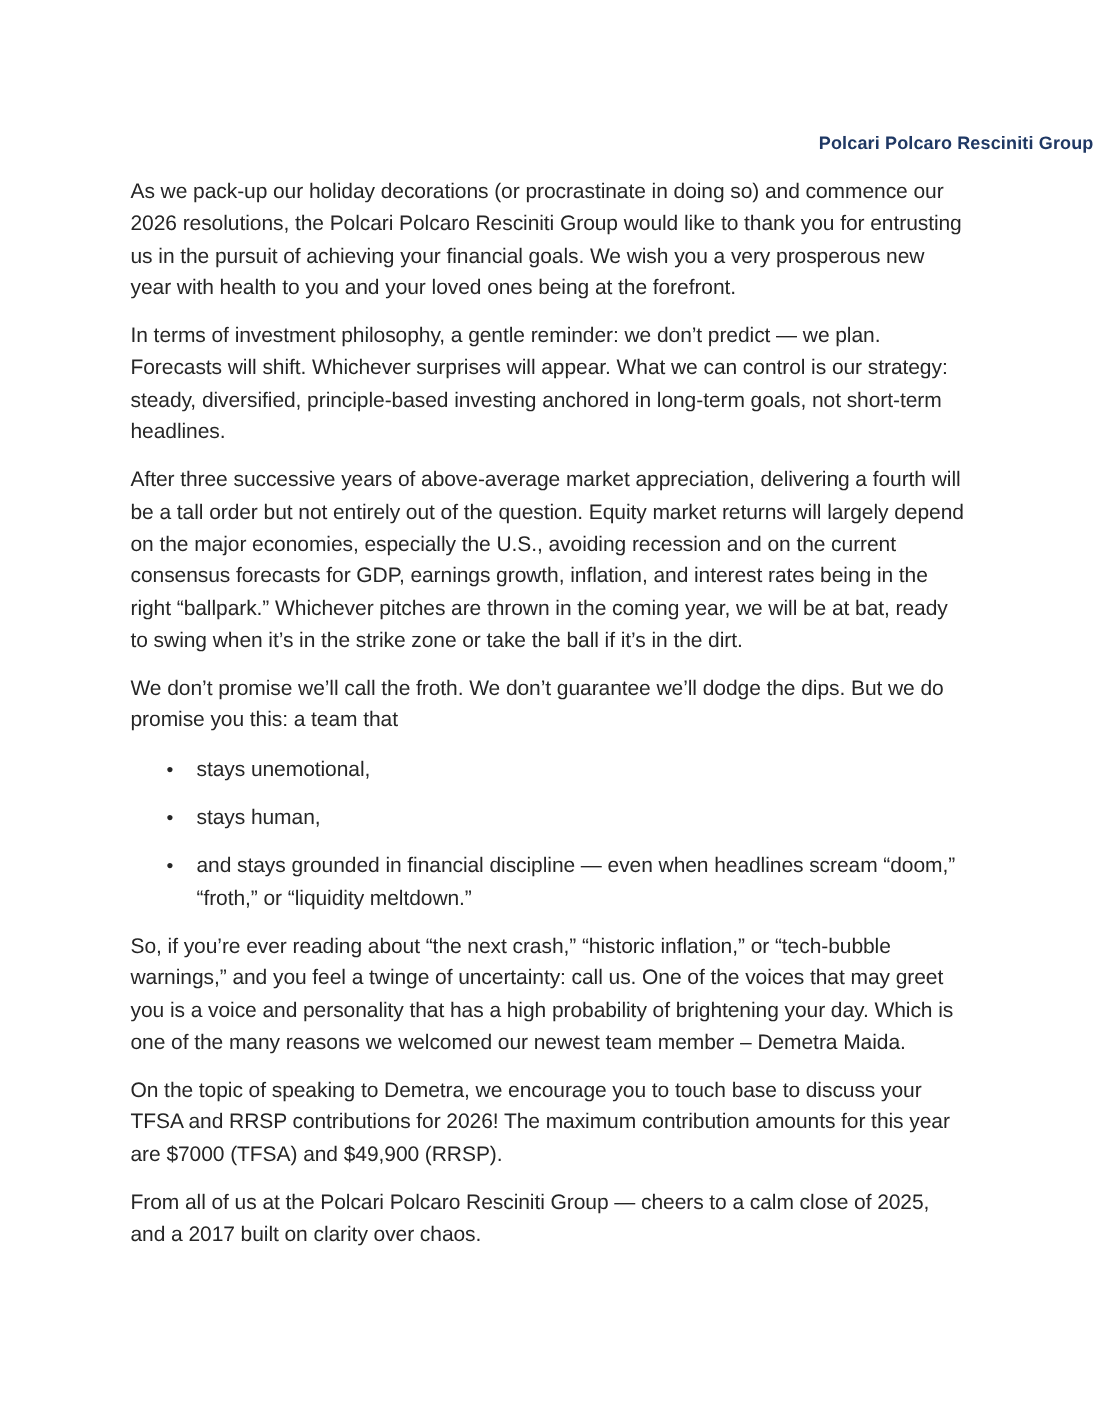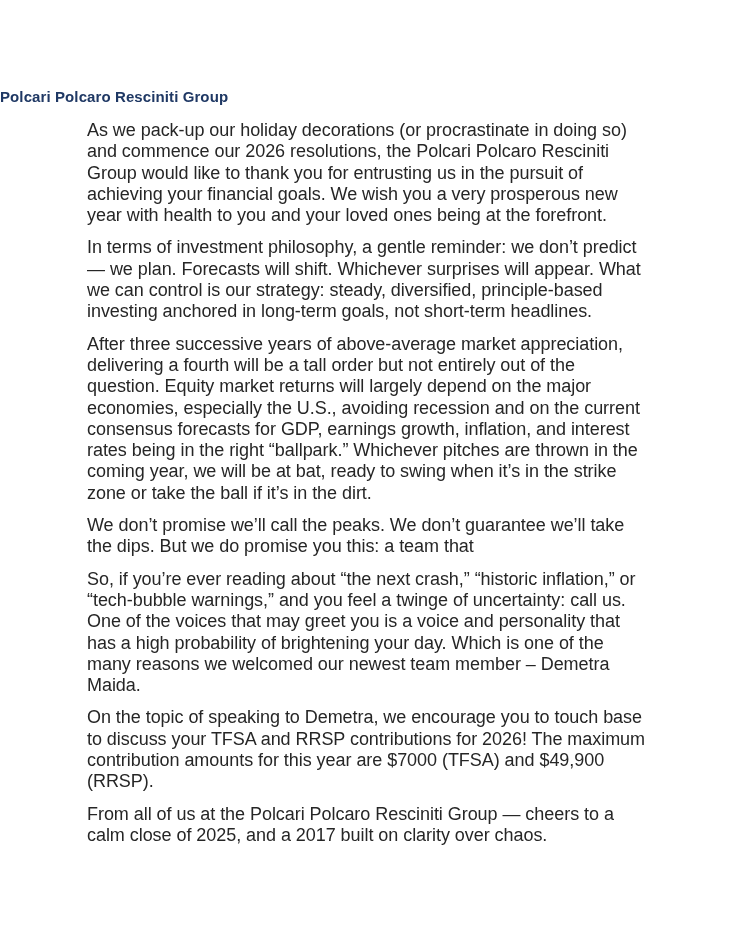--- a/index.html
+++ b/index.html
@@ -17,31 +17,31 @@
   }
   .page {
     position: relative;
     width: 729px;
     height: 944px;
     background: var(--color-page);
   }
   .doc-title {
     margin-top: 88px;
     margin-bottom: 15px;
-    text-align: left;
-    font-size: 15px;
+    text-align: right;
+    font-size: 12px;
     font-weight: 700;
     letter-spacing: 0.1px;
     color: var(--color-title);
   }
   .doc-body {
     width: 558px;
     margin-left: 87px;
     color: var(--color-body);
-    font-size: 18px;
+    font-size: 14px;
     line-height: 21.3px;
     letter-spacing: -0.05px;
   }
   .doc-body p {
     margin: 0 0 11px 0;
   }
   ul.commitments {
     list-style: none;
     margin: 0 0 11px 0;
     padding: 0;
@@ -66,22 +66,33 @@
 <div class="page">
   <h1 class="doc-title">Polcari Polcaro Resciniti Group</h1>
 
   <div class="doc-body">
     <p>As we pack-up our holiday decorations (or procrastinate in doing so) and commence our 2026 resolutions, the Polcari Polcaro Resciniti Group would like to thank you for entrusting us in the pursuit of achieving your financial goals. We wish you a very prosperous new year with health to you and your loved ones being at the forefront.</p>
 
     <p>In terms of investment philosophy, a gentle reminder: we don’t predict — we plan. Forecasts will shift. Whichever surprises will appear. What we can control is our strategy: steady, diversified, principle-based investing anchored in long-term goals, not short-term headlines.</p>
 
     <p>After three successive years of above-average market appreciation, delivering a fourth will be a tall order but not entirely out of the question. Equity market returns will largely depend on the major economies, especially the U.S., avoiding recession and on the current consensus forecasts for GDP, earnings growth, inflation, and interest rates being in the right “ballpark.” Whichever pitches are thrown in the coming year, we will be at bat, ready to swing when it’s in the strike zone or take the ball if it’s in the dirt.</p>
 
-    <p>We don’t promise we’ll call the peaks. We don’t guarantee we’ll take the dips. But we do promise you this: a team that</p>
+    <p>We don’t promise we’ll call the froth. We don’t guarantee we’ll dodge the dips. But we do promise you this: a team that</p>
 
+    <ul class="commitments">
+      <li>
+        <span>stays unemotional,</span>
+      </li>
+      <li>
+        <span>stays human,</span>
+      </li>
+      <li>
+        <span>and stays grounded in financial discipline — even when headlines scream “doom,” “froth,” or “liquidity meltdown.”</span>
+      </li>
+    </ul>
 
     <p>So, if you’re ever reading about “the next crash,” “historic inflation,” or “tech-bubble warnings,” and you feel a twinge of uncertainty: call us. One of the voices that may greet you is a voice and personality that has a high probability of brightening your day. Which is one of the many reasons we welcomed our newest team member – Demetra Maida.</p>
 
     <p>On the topic of speaking to Demetra, we encourage you to touch base to discuss your TFSA and RRSP contributions for 2026! The maximum contribution amounts for this year are $7000 (TFSA) and $49,900 (RRSP).</p>
 
     <p>From all of us at the Polcari Polcaro Resciniti Group — cheers to a calm close of 2025, and a 2017 built on clarity over chaos.</p>
   </div>
 </div>
 
 </body></html>

